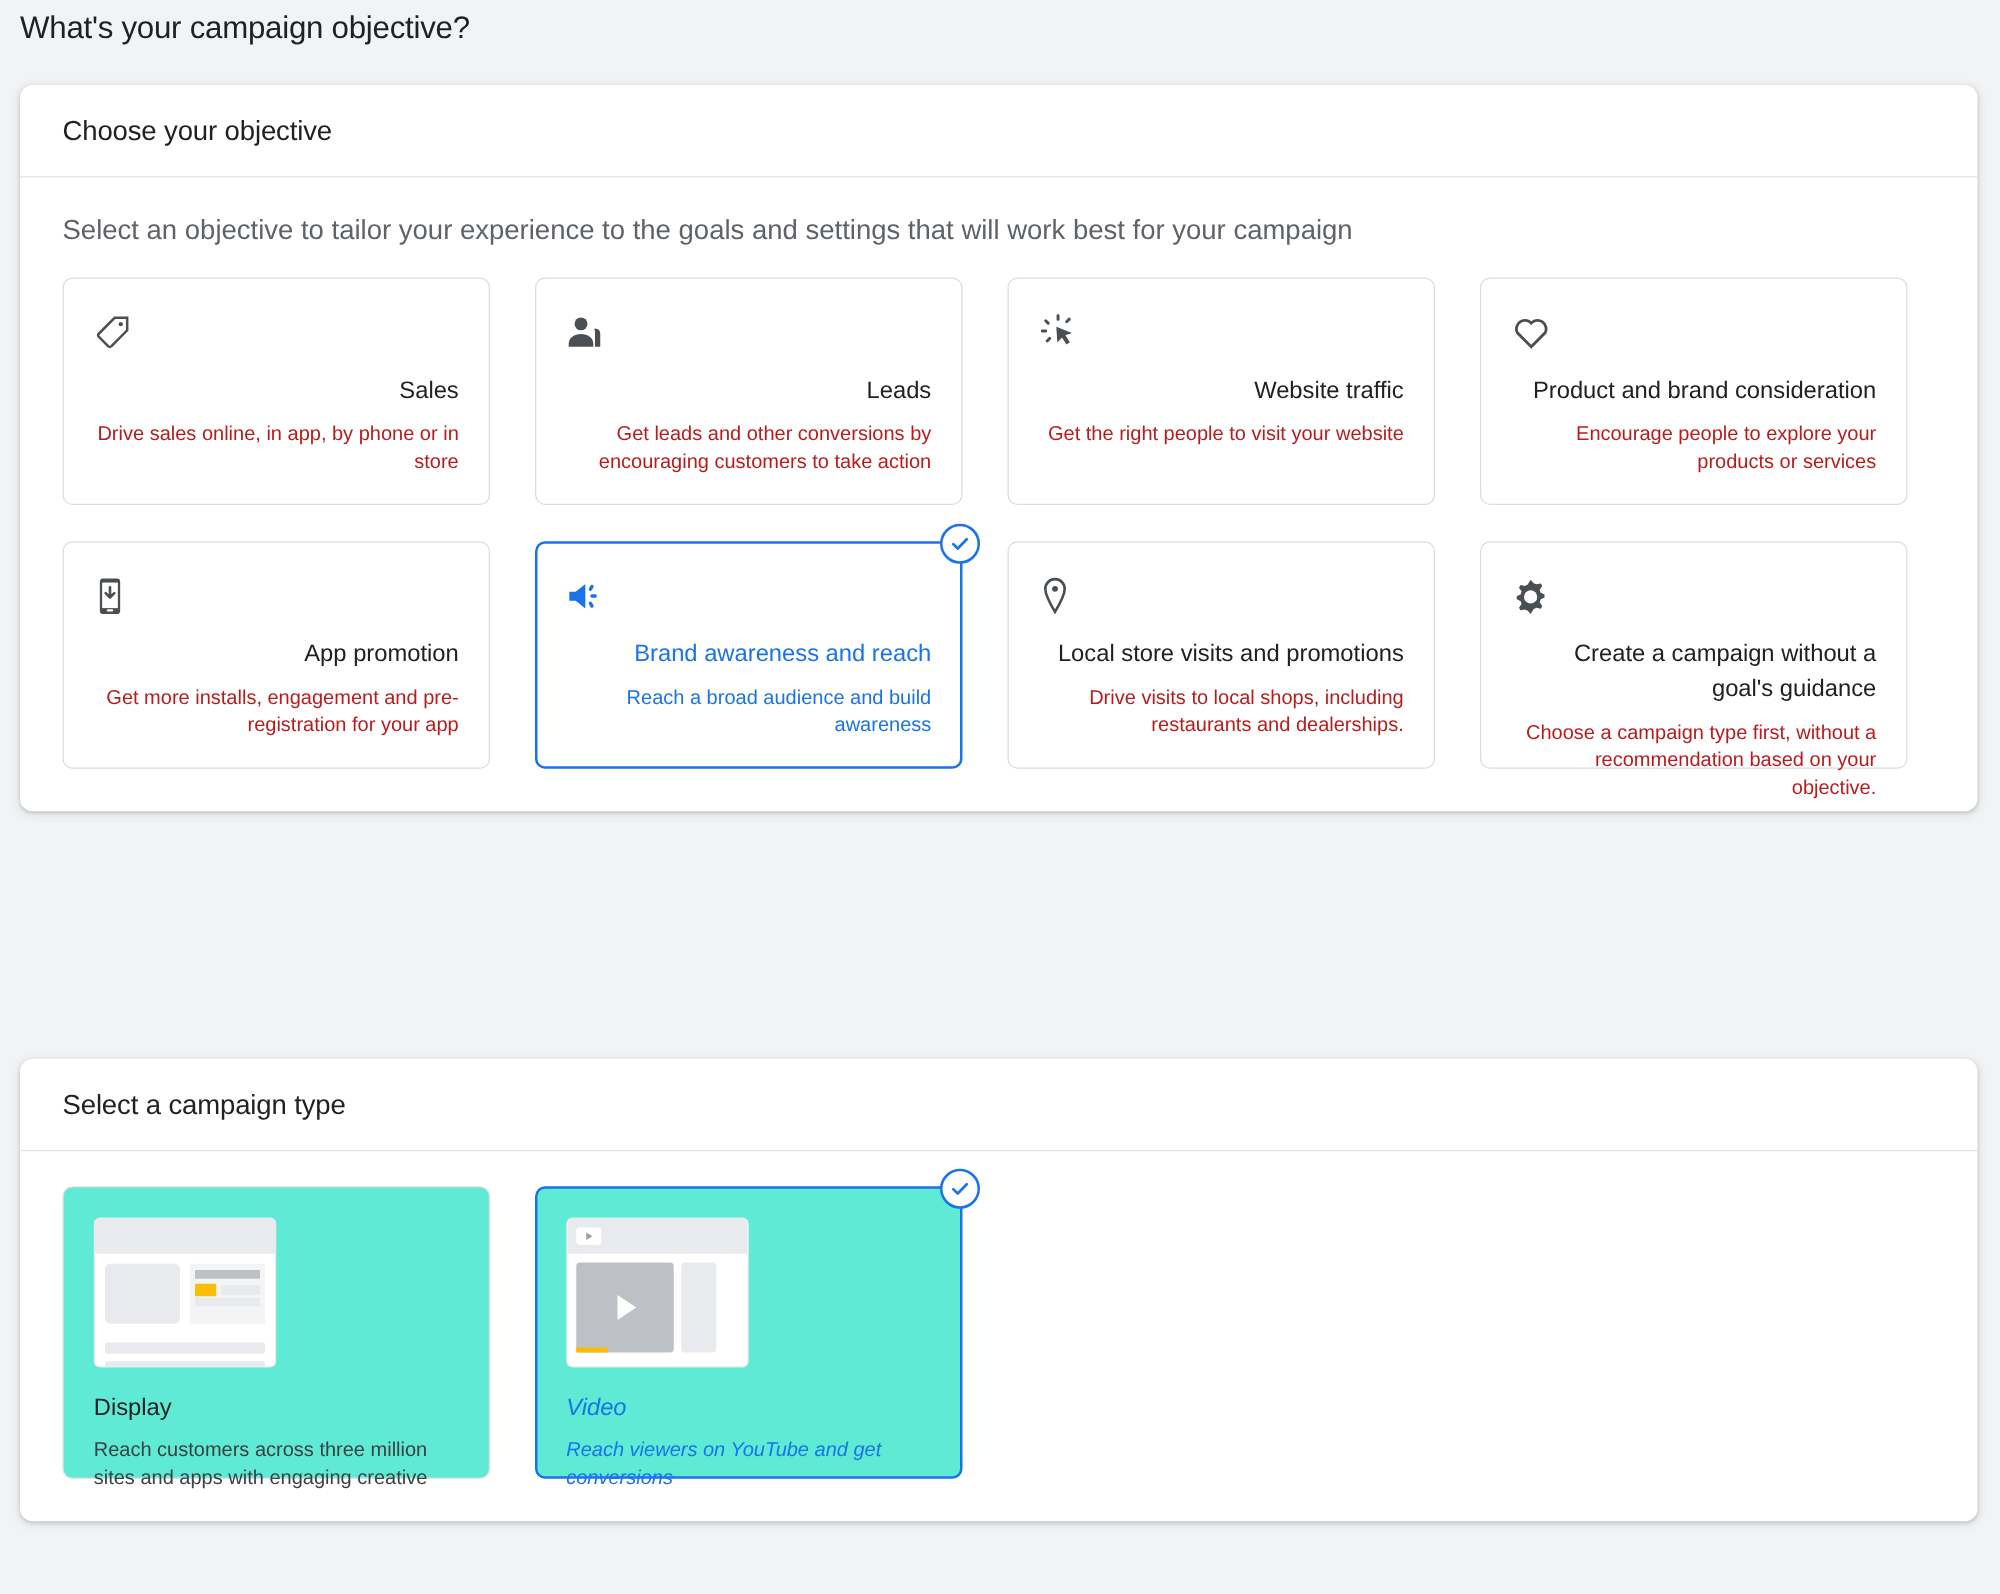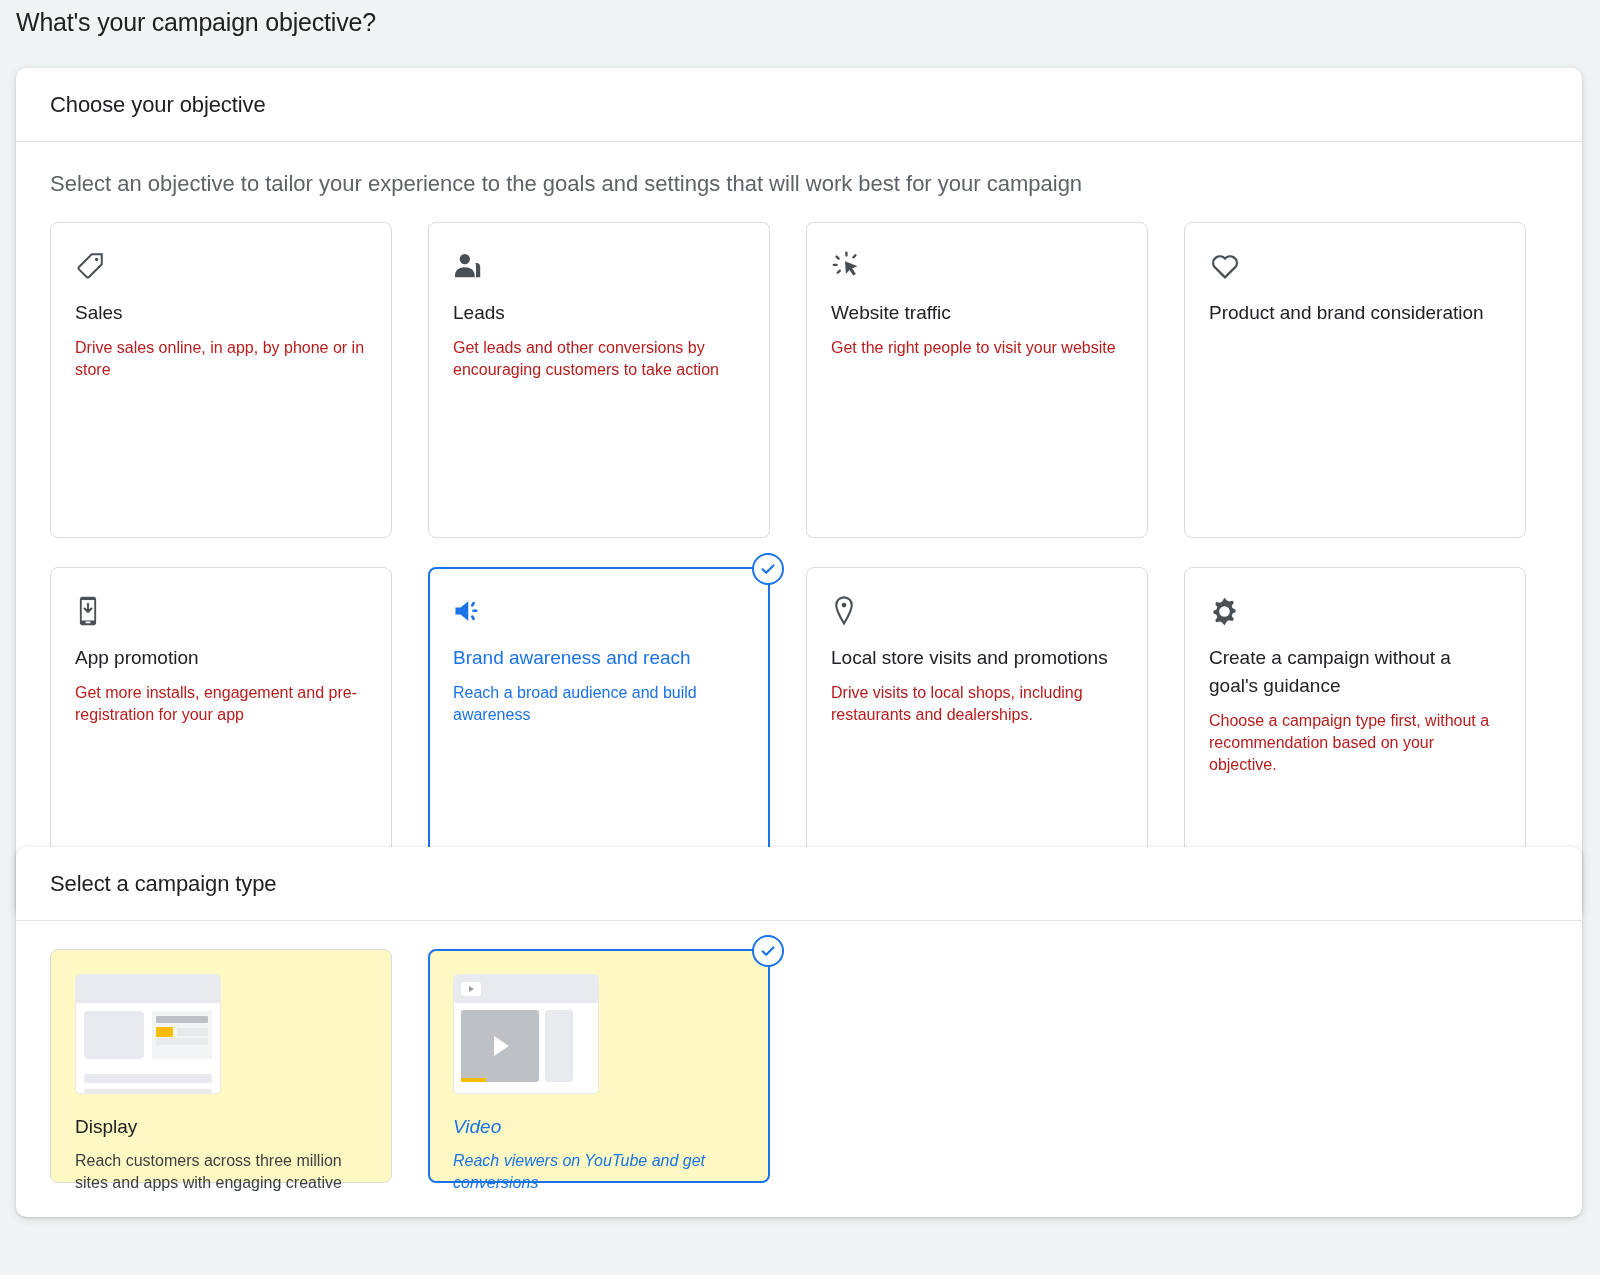--- a/index.html
+++ b/index.html
@@ -61,24 +61,25 @@
   .obj-grid {
     display: grid;
     grid-template-columns: repeat(4, 342px);
     gap: 29px 36px;
   }
 
   .obj-card {
     position: relative;
     border: 1px solid #dadce0;
     border-radius: 8px;
-    height: 316px;
+    height: 182px;
     padding: 26px 24px 20px 24px;
     background: #fff;
     cursor: pointer;
+    text-align: right;
   }
   .obj-card.selected {
     border: 2px solid #1a73e8;
     padding: 25px 23px 19px 23px;
   }
 
   .obj-icon {
     height: 34px;
     display: flex;
     align-items: center;
@@ -123,21 +124,21 @@
     grid-template-columns: repeat(4, 342px);
     gap: 36px;
   }
 
   .type-card {
     position: relative;
     border: 1px solid #dadce0;
     border-radius: 8px;
     height: 234px;
     padding: 24px 24px 20px 24px;
-    background: #fef9c3;
+    background: #5eead4;
     cursor: pointer;
   }
   .type-card.selected {
     border: 2px solid #1a73e8;
     padding: 23px 23px 19px 23px;
     font-style: italic;
   }
 
   .thumb {
     width: 146px;
@@ -274,20 +275,21 @@
         <div class="obj-desc">Get the right people to visit your website</div>
       </div>
 
       <div class="obj-card">
         <div class="obj-icon">
           <svg width="32" height="30" viewBox="0 0 24 22" fill="none" stroke="#4a4f53" stroke-width="1.7">
             <path d="M12 19.5 3.7 11.2A5.1 5.1 0 0 1 12 5.4a5.1 5.1 0 0 1 8.3 5.8L12 19.5Z"></path>
           </svg>
         </div>
         <div class="obj-title">Product and brand consideration</div>
+        <div class="obj-desc">Encourage people to explore your products or services</div>
       </div>
 
       <div class="obj-card">
         <div class="obj-icon">
           <svg width="26" height="32" viewBox="0 0 20 26" fill="#4a4f53">
             <rect x="3.4" y="1.4" width="13.2" height="23.2" rx="2.2"></rect>
             <rect x="4.9" y="4.1" width="10.2" height="16.6" fill="#ffffff"></rect>
             <path d="M10 7.2v6.6m0 0 2.8-2.8M10 13.8l-2.8-2.8" stroke="#4a4f53" stroke-width="1.7" fill="none" stroke-linecap="round" stroke-linejoin="round"></path>
             <rect x="7.9" y="21.5" width="4.2" height="1.4" rx=".7" fill="#ffffff"></rect>
           </svg>

